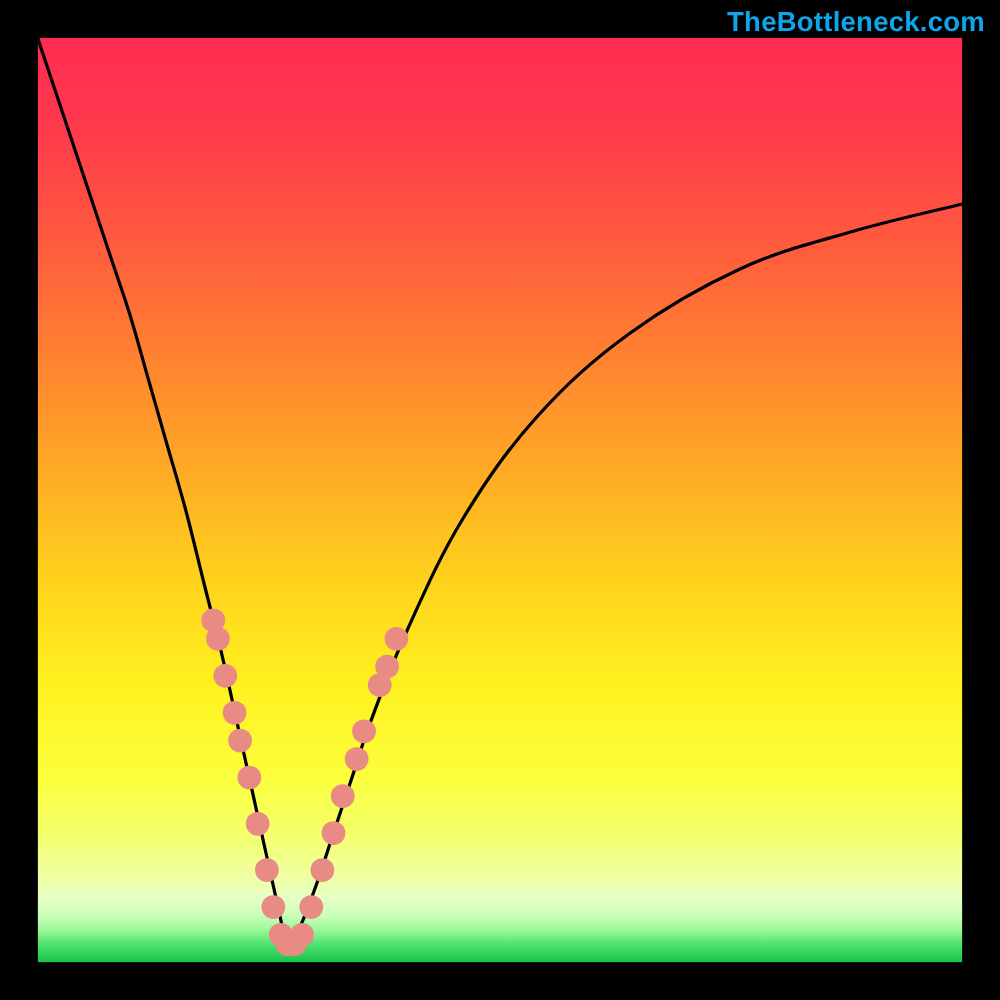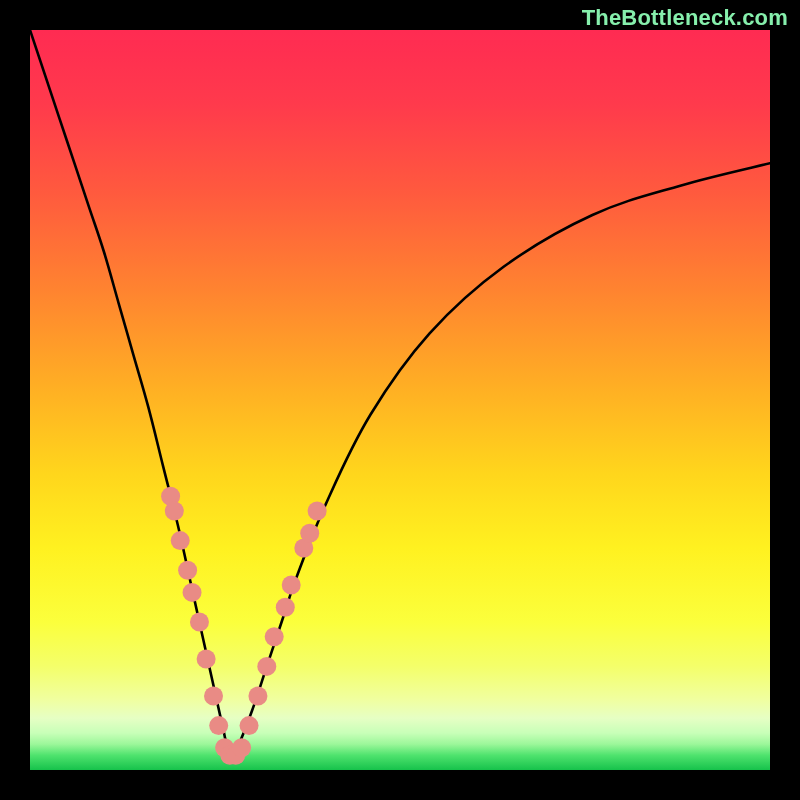--- a/index.html
+++ b/index.html
@@ -22,21 +22,21 @@
   .gradient {
     position: absolute;
     inset: 0;
   }
   .watermark {
     position: absolute;
     top: 5px;
     right: 12px;
     font-size: 22px;
     font-weight: 600;
-    color: #86efac;
+    color: #0ea5e9;
     letter-spacing: 0.2px;
   }
   svg.curve {
     position: absolute;
     inset: 0;
     width: 740px;
     height: 740px;
     overflow: visible;
   }
 </style>

